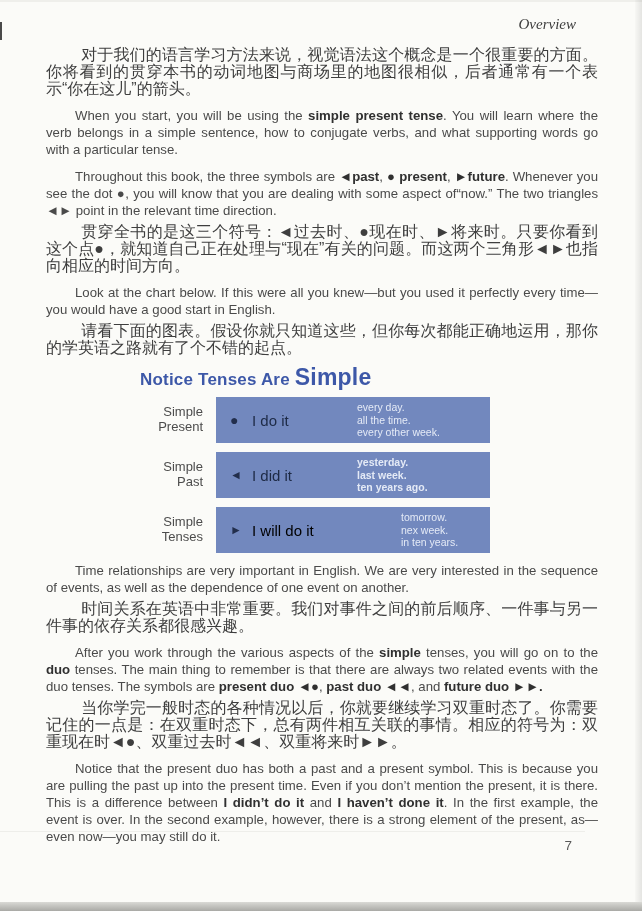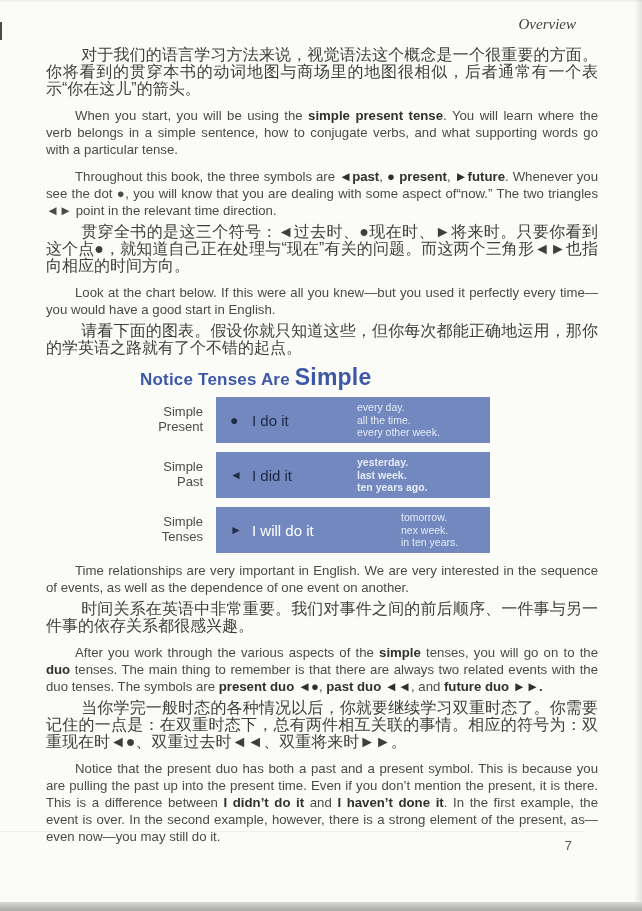--- a/index.html
+++ b/index.html
@@ -99,21 +99,21 @@
               <div>yesterday.</div>
               <div>last week.</div>
               <div>ten years ago.</div>
             </div>
           </div>
         </div>
         <div class="tense-row">
           <div class="tense-label"><span>Simple</span><br><span>Tenses</span></div>
           <div class="tense-bar" style="background: rgb(114, 136, 190);">
             <span class="tense-symbol">►</span>
-            <span class="tense-phrase" style="color: #ffffff;">I will do it</span>
+            <span class="tense-phrase" style="color: #000000;">I will do it</span>
             <div class="tense-examples" style="color: rgb(228, 234, 246); margin-left: 44px;">
               <div>tomorrow.</div>
               <div>nex week.</div>
               <div>in ten years.</div>
             </div>
           </div>
         </div>
       </div>
   </div>
 

